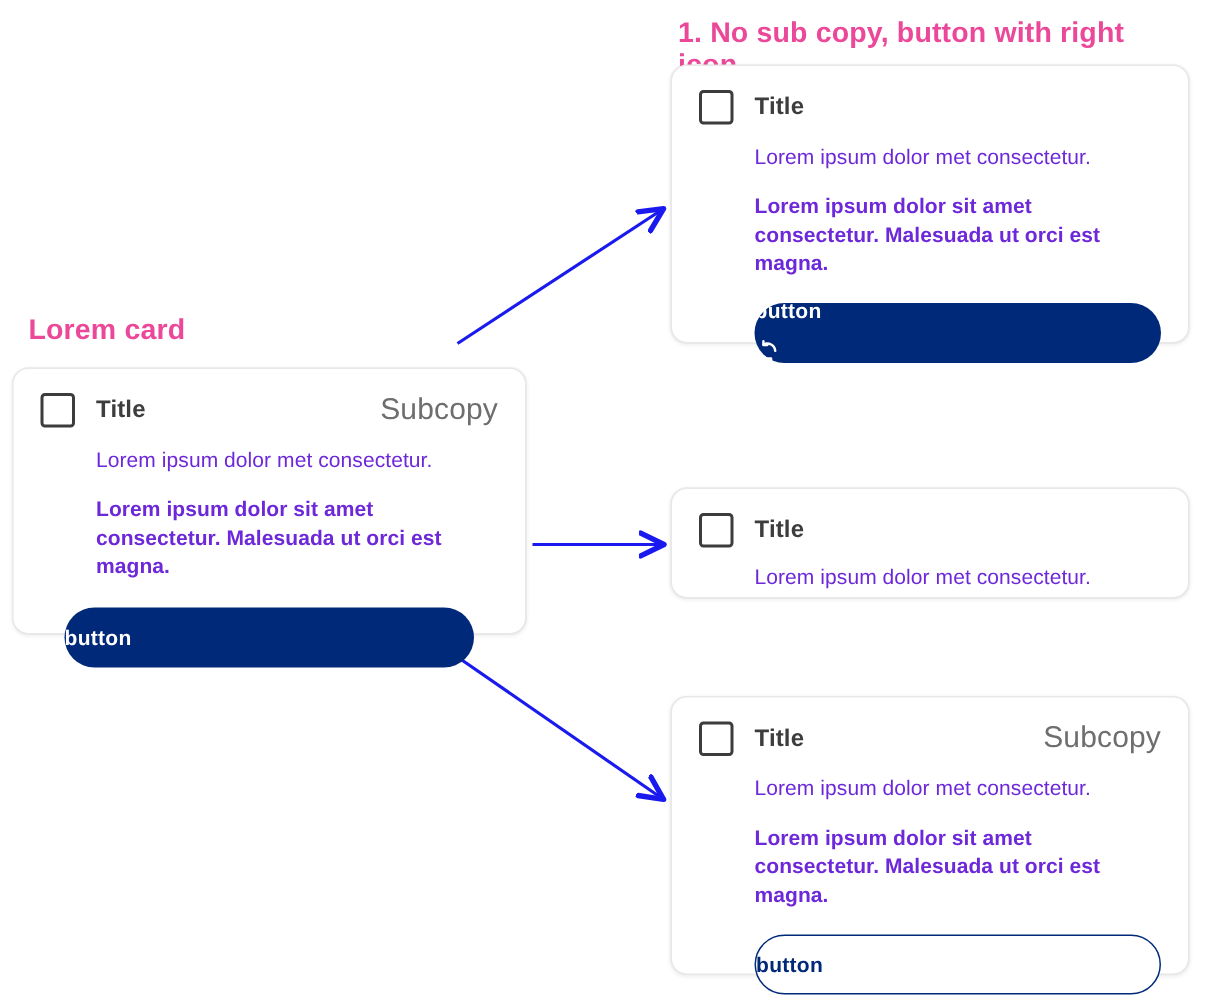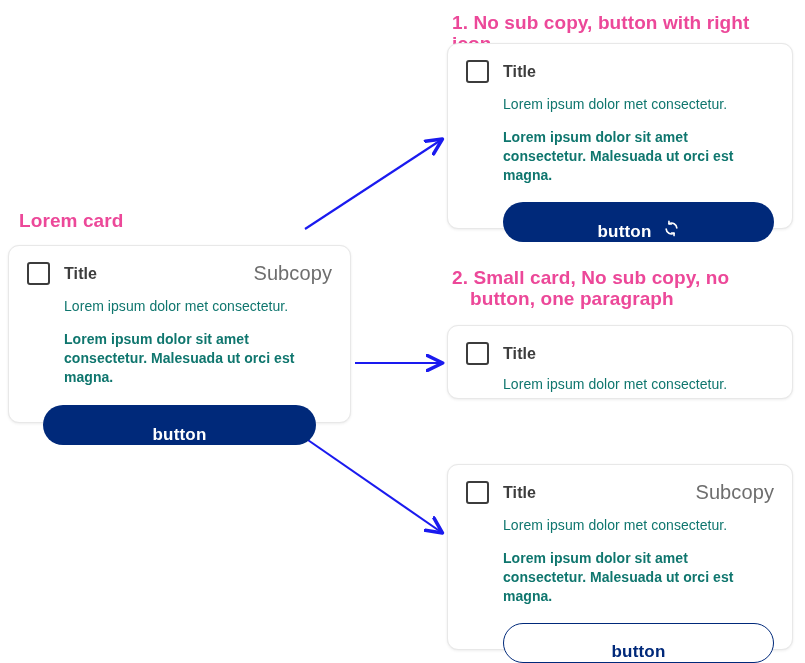--- a/index.html
+++ b/index.html
@@ -83,42 +83,43 @@
     letter-spacing: 0.1px;
   }
 
   
   .body-block {
     padding-left: 37px;
   }
   .para {
     font-size: 14px;
     line-height: 19px;
-    color: #0f766e;
+    color: #6d28d9;
     letter-spacing: 0.05px;
     margin: 0;
   }
   .para.p1 { margin-top: 12px; }
   .para.p2 { margin-top: 14px; font-weight: bold; }
   .para.tight { margin-top: 10px; }
 
   
   .btn {
     display: flex;
-    align-items: flex-end;
+    align-items: flex-start;
     justify-content: center;
     gap: 11px;
     height: 40px;
     border-radius: 22px;
-    font-size: 17px;
+    font-size: 14px;
     font-weight: bold;
     letter-spacing: 0.2px;
     box-sizing: border-box;
     cursor: pointer;
     user-select: none;
+    flex-direction: column;
   }
   .btn-primary {
     background: #00297a;
     color: #ffffff;
     border: none;
   }
   .btn-secondary {
     background: #ffffff;
     color: #00297a;
     border: 1.5px solid #00297a;
@@ -151,23 +152,20 @@
     </defs>
     <line x1="305" y1="229" x2="441" y2="140" stroke="#1a1aef" stroke-width="2.1" marker-end="url(#ah)"></line>
     <line x1="355" y1="363" x2="441" y2="363" stroke="#1a1aef" stroke-width="2.1" marker-end="url(#ah)"></line>
     <line x1="305" y1="438" x2="441" y2="532" stroke="#1a1aef" stroke-width="2.1" marker-end="url(#ah)"></line>
   </svg>
 
   <div class="annot" id="annot-main">Lorem card</div>
 
   <div class="annot" id="annot-1">1. No sub copy, button with right icon</div>
 
-  <div class="annot" id="annot-2">
-    <span class="hang">2. Small card, No sub copy, no button, one paragraph</span>
-  </div>
 
 
   <div class="card" id="card-main">
     <div class="card-inner">
       <div class="head-row">
         <div class="checkbox"></div>
         <div class="title">Title</div>
         <div class="subcopy">Subcopy</div>
       </div>
       <div class="body-block">

